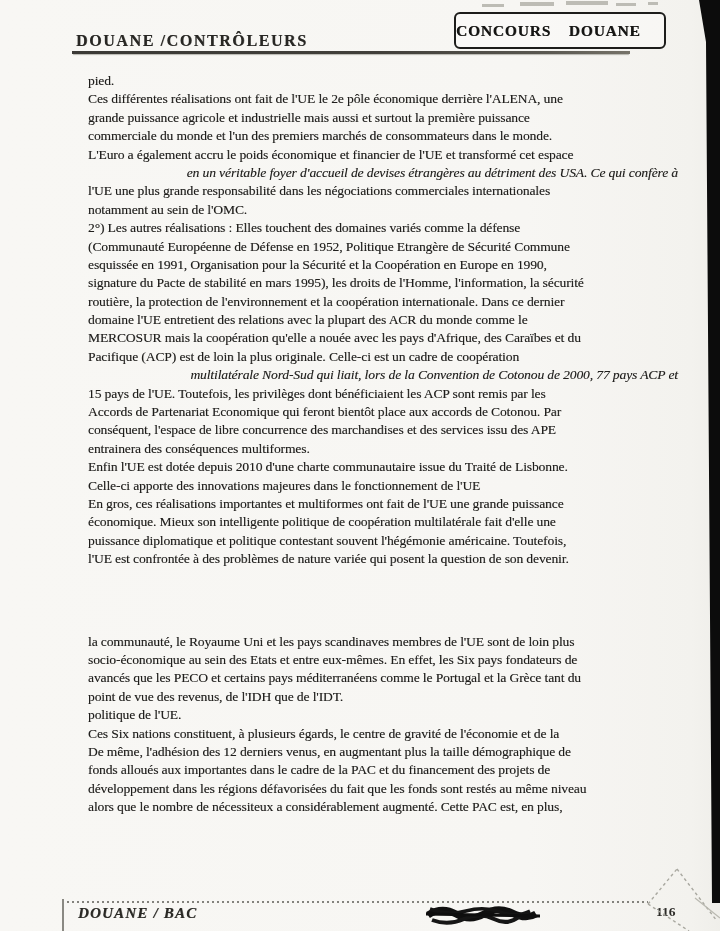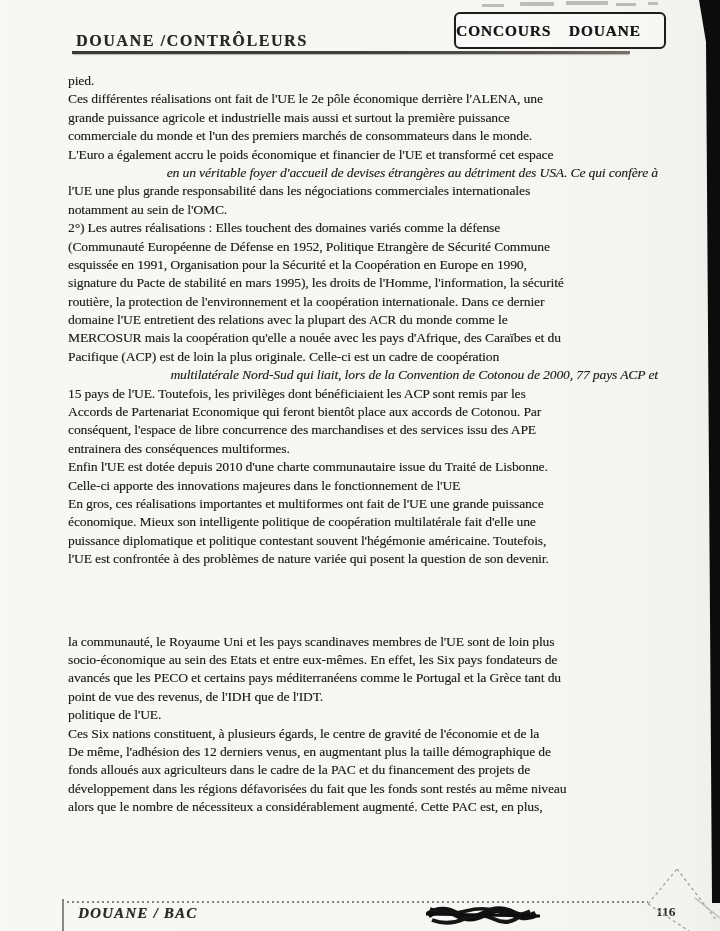--- a/index.html
+++ b/index.html
@@ -31,21 +31,21 @@
     display:flex;align-items:center;
     background:rgba(255,255,255,.35);
   }
   .stamp span{
     font-size:15.5px;font-weight:bold;letter-spacing:.8px;word-spacing:13px;
     color:#151513;white-space:nowrap;
     text-shadow:0.4px 0 0 rgba(20,20,18,.6);
   }
   
   .body-text{
-    position:absolute;left:68px;top:72px;width:590px;
+    position:absolute;left:88px;top:72px;width:590px;
   }
   .line{
     height:18.4px;line-height:18.4px;
     font-size:13.5px;white-space:nowrap;
     letter-spacing:-0.1px;
     text-shadow:0.3px 0 0 rgba(25,24,22,.4);
   }
   .line.italic{font-style:italic;text-align:right;}
   .line.bold{font-weight:bold;font-size:13.9px;}
   .line.gap{height:32px;}
@@ -112,21 +112,21 @@
       <div class="line normal">l'UE est confrontée à des problèmes de nature variée qui posent la question de son devenir.</div>
       <div class="line gap"></div>
       <div class="line gap"></div>
       <div class="line normal">la communauté, le Royaume Uni et les pays scandinaves membres de l'UE sont de loin plus</div>
       <div class="line normal">socio-économique au sein des Etats et entre eux-mêmes. En effet, les Six pays fondateurs de</div>
       <div class="line normal">avancés que les PECO et certains pays méditerranéens comme le Portugal et la Grèce tant du</div>
       <div class="line normal">point de vue des revenus, de l'IDH que de l'IDT.</div>
       <div class="line normal">politique de l'UE.</div>
       <div class="line normal">Ces Six nations constituent, à plusieurs égards, le centre de gravité de l'économie et de la</div>
       <div class="line normal">De même, l'adhésion des 12 derniers venus, en augmentant plus la taille démographique de</div>
-      <div class="line normal">fonds alloués aux agriculteurs dans le cadre de la PAC et du financement des projets de</div>
+      <div class="line normal">fonds alloués aux importantes dans le cadre de la PAC et du financement des projets de</div>
       <div class="line normal">développement dans les régions défavorisées du fait que les fonds sont restés au même niveau</div>
       <div class="line normal">alors que le nombre de nécessiteux a considérablement augmenté. Cette PAC est, en plus,</div>
     </div>
 
   <div class="footer-rule"></div>
   <div class="footer-tick"></div>
   <div class="footer-label">DOUANE / BAC</div>
   <div class="page-number">116</div>
 
   <svg class="artifacts" width="720" height="931" viewBox="0 0 720 931">

